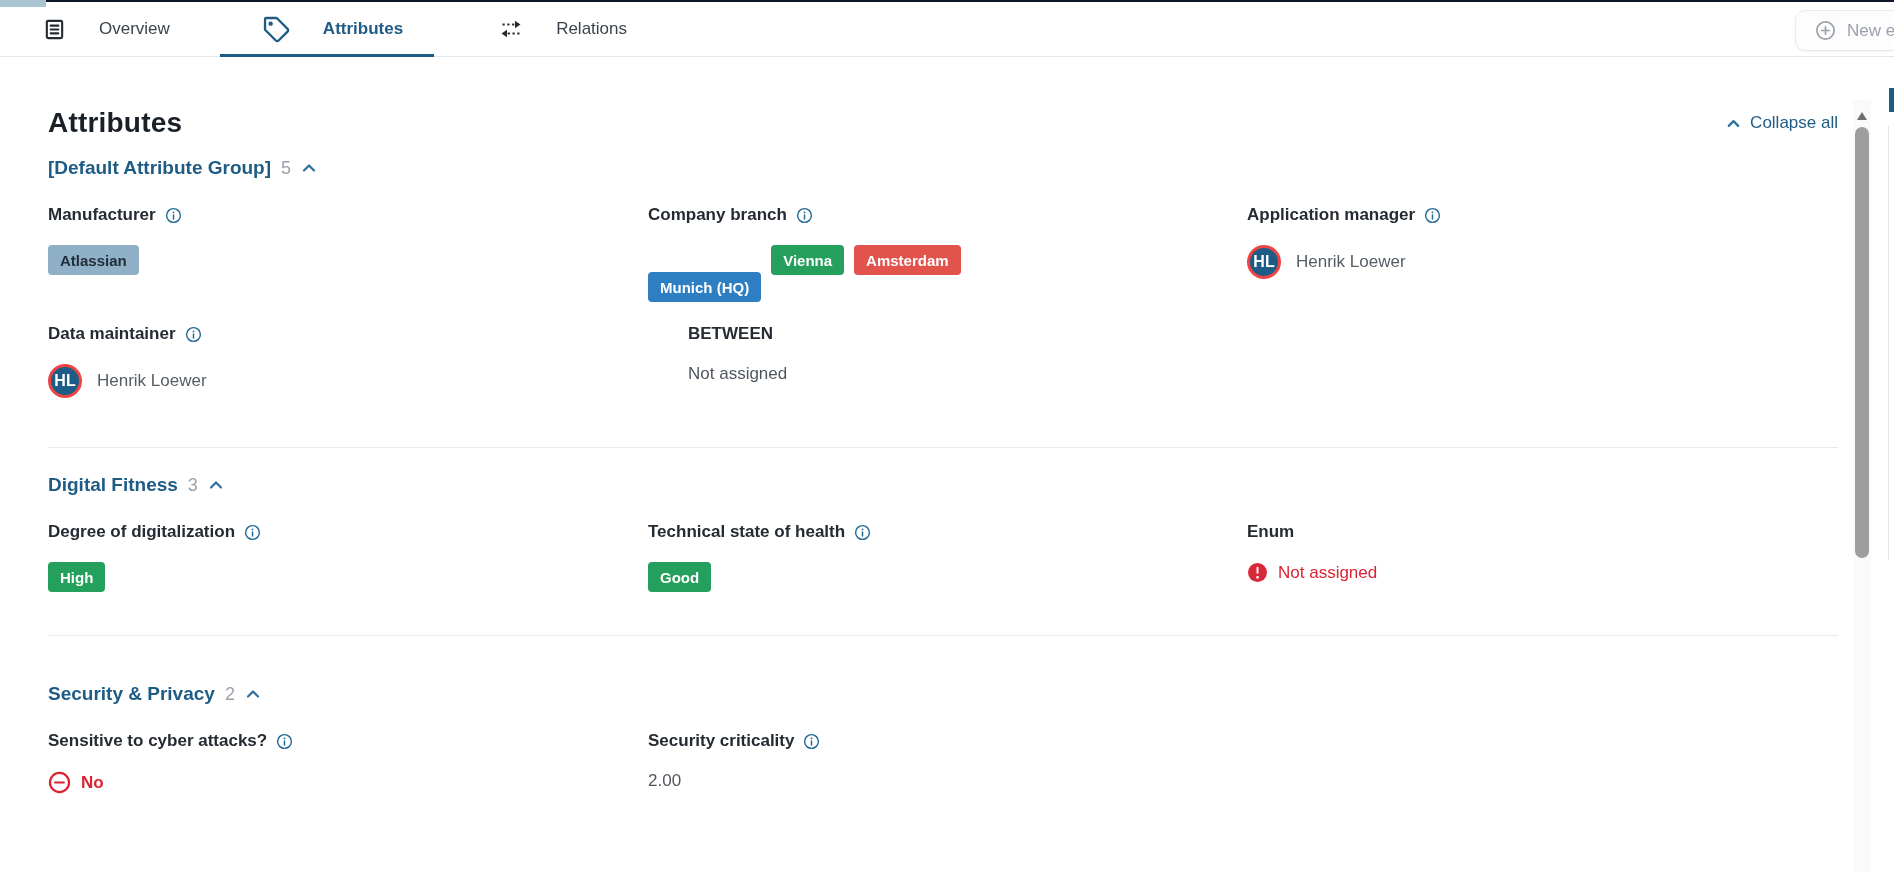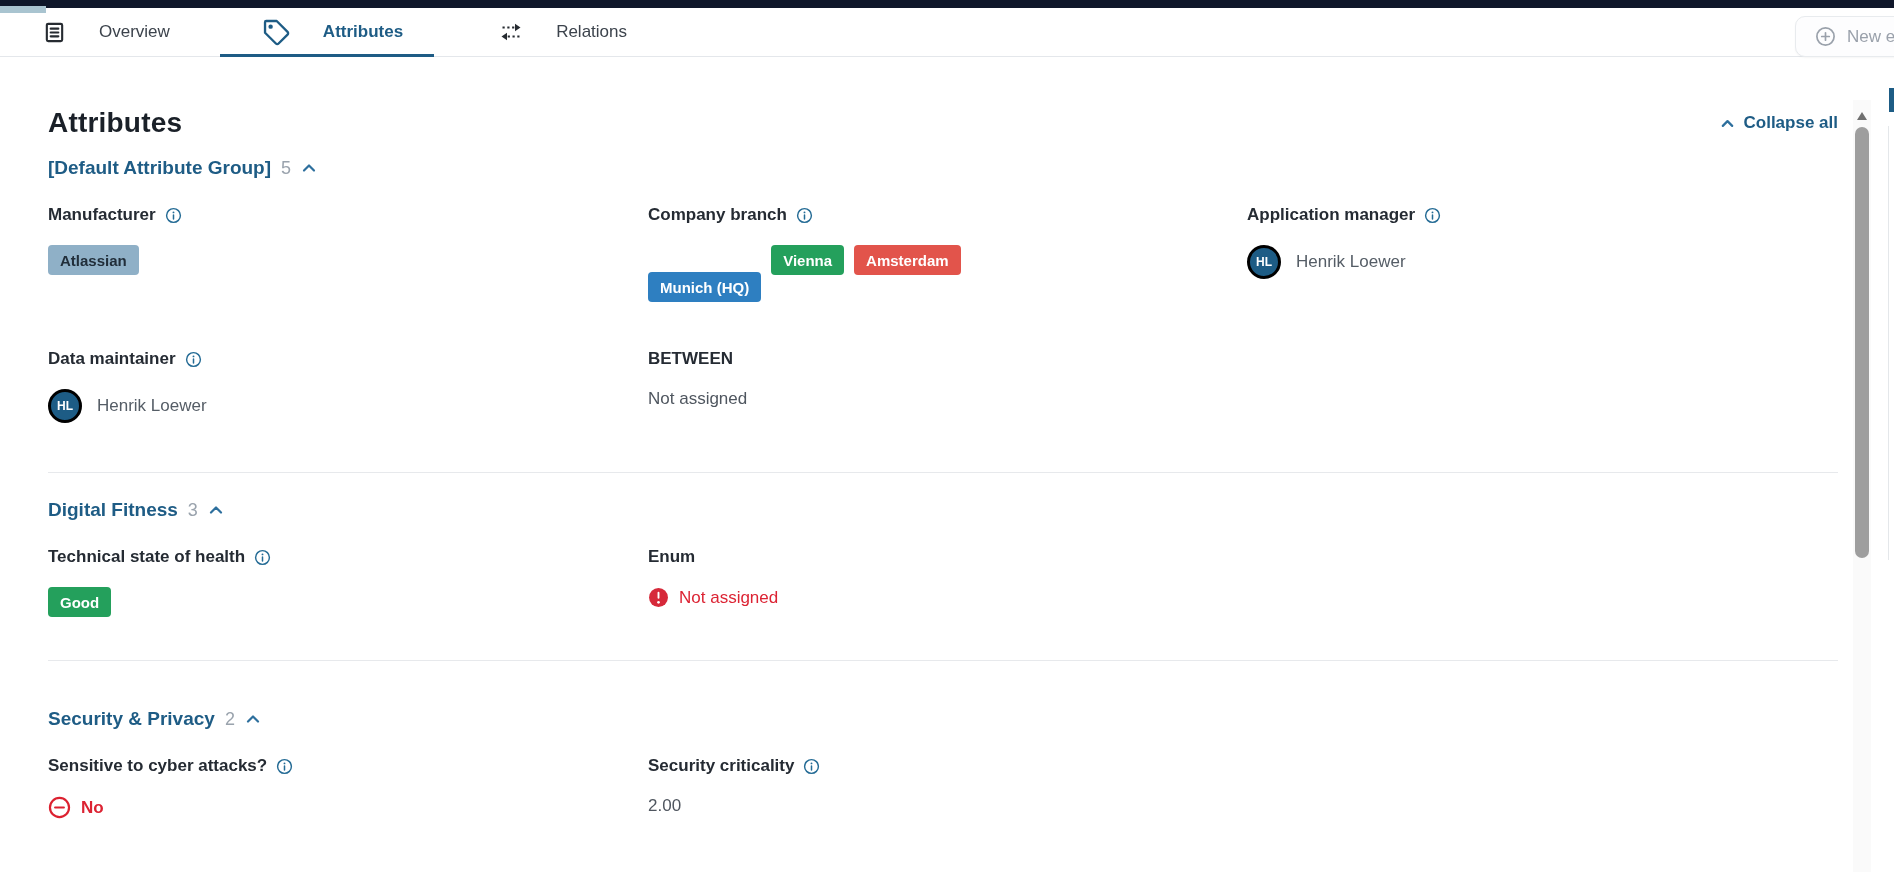--- a/index.html
+++ b/index.html
@@ -2,21 +2,21 @@
 <html><head>
 <meta charset="utf-8">
 <style>
   * { margin:0; padding:0; box-sizing:border-box; }
   html,body { width:1894px; height:872px; overflow:hidden; background:#fff;
               font-family:"Liberation Sans", sans-serif; color:#252b33; }
   body { position:relative; }
 
   
   .tabbar { position:relative; height:57px; background:#fff;
-            border-top:8px solid #0f172a; border-bottom:1px solid #e4e7eb;
+            border-top:2px solid #0f172a; border-bottom:1px solid #e4e7eb;
             display:flex; align-items:stretch; }
   .accent-bar { position:absolute; top:-2px; left:0; width:46px; height:7px; background:#a9c4d0; }
   .tab { display:flex; align-items:center; position:relative; cursor:pointer; }
   .tab-overview { margin-left:43px; }
   .tab-attributes { margin-left:50px; padding:0 31px 0 42px; }
   .tab-relations { margin-left:65px; }
   .tab .ticon { display:flex; align-items:center; }
   .tab .tlabel { margin-left:33px; font-size:17px; color:#3c434c; }
   .tab.active .tlabel { color:#1e5c85; font-weight:700; }
   .tab.active .underline { position:absolute; left:0; right:0; bottom:-1px; height:3px; background:#1e5c85; }
@@ -25,47 +25,47 @@
                 border:1px solid #e8ebee; border-radius:10px; background:#fdfdfe;
                 box-shadow:0 1px 2px rgba(0,0,0,0.04);
                 display:flex; align-items:center; gap:11px; padding:0 19px;
                 color:#9aa1ab; font-size:17px; cursor:pointer; }
 
   
   .content { padding:0 56px 0 48px; }
   .page-head { margin-top:50px; display:flex; align-items:center; justify-content:space-between; }
   .page-title { font-size:28px; font-weight:700; color:#1a2028; letter-spacing:.2px; }
   .collapse-all { display:flex; align-items:center; gap:9px; color:#1e5c85;
-                  font-size:17px; font-weight:700; cursor:pointer; }
+                  font-size:17px; font-weight:400; cursor:pointer; }
 
   .group-header { display:flex; align-items:center; gap:10px; cursor:pointer; }
   .group-header .gname { font-size:19px; font-weight:700; color:#1e5c85; }
   .group-header .gcount { font-size:18px; color:#9aa3ad; }
   .gh-1 { margin-top:18px; }
   .gh-2 { margin-top:26px; }
   .gh-3 { margin-top:47px; }
 
   .grid { display:grid; grid-template-columns:600px 599px 1fr; }
   .grid-a { margin-top:26px; }
-  .grid-b { margin-top:47px; }
+  .grid-b { margin-top:22px;gap:40px; }
   .cell-label { display:flex; align-items:center; gap:9px; }
   .cell-label .ltext { font-size:17px; font-weight:600; color:#252b33; }
   .cell-value { margin-top:20px; display:flex; align-items:center; }
 
   .chips { display:flex; gap:10px; }
   .chip { height:30px; padding:0 12px; border-radius:4px; font-size:15px; font-weight:700;
           display:inline-flex; align-items:center; white-space:nowrap; }
   .chip-steel { background:#8fb0c7; color:#212e3a; }
   .chip-blue  { background:#2e7fc1; color:#fff;margin-top:27px; }
   .chip-green { background:#24a05c; color:#fff; }
   .chip-red   { background:#e2544b; color:#fff; }
 
   .person { display:flex; align-items:center; gap:15px; }
   .avatar { width:34px; height:34px; border-radius:50%; background:#1d5c85;
-            border:3px solid #000000; color:#fff; font-size:12px; font-weight:700;
+            border:3px solid #ef4444; color:#fff; font-size:16px; font-weight:700;
             display:flex; align-items:center; justify-content:center; }
   .person-name { font-size:17px; color:#555d66; }
 
   .plain-value { font-size:17px; color:#4f565f; }
   .status { display:flex; align-items:center; gap:10px; font-size:17px; color:#dc2333; }
   .status.bold { font-weight:700; }
 
   .divider { border:none; border-top:1px solid #e7e9ec; height:0; }
   .div-1 { margin-top:49px; }
   .div-2 { margin-top:43px; }
@@ -254,20 +254,37 @@
     <span class="gname">Digital Fitness</span>
     <span class="gcount">3</span>
     <span style="display:flex;">
       <svg width="16" height="16" viewBox="0 0 16 16" fill="none" stroke="#2d6f9d" stroke-width="2.2" stroke-linecap="round" stroke-linejoin="round">
           <polyline points="3,10.5 8,5.5 13,10.5"></polyline>
         </svg>
     </span>
   </div>
 
   <div class="grid grid-a">
+    <div class="cell">
+      <div class="cell-label">
+        <span class="ltext">Degree of digitalization</span>
+        <span style="display:flex;">
+          <svg width="17" height="17" viewBox="0 0 18 18" fill="none">
+              <circle cx="9" cy="9" r="7.3" stroke="#246b95" stroke-width="1.5"></circle>
+              <circle cx="9" cy="5.7" r="1" fill="#246b95"></circle>
+              <rect x="8.2" y="7.7" width="1.6" height="5.8" rx="0.8" fill="#246b95"></rect>
+            </svg>
+        </span>
+      </div>
+      <div class="cell-value">
+        <div class="chips">
+          <span class="chip chip-green">High</span>
+        </div>
+      </div>
+    </div>
 
     <div class="cell">
       <div class="cell-label">
         <span class="ltext">Technical state of health</span>
         <span style="display:flex;">
           <svg width="17" height="17" viewBox="0 0 18 18" fill="none">
               <circle cx="9" cy="9" r="7.3" stroke="#246b95" stroke-width="1.5"></circle>
               <circle cx="9" cy="5.7" r="1" fill="#246b95"></circle>
               <rect x="8.2" y="7.7" width="1.6" height="5.8" rx="0.8" fill="#246b95"></rect>
             </svg>

